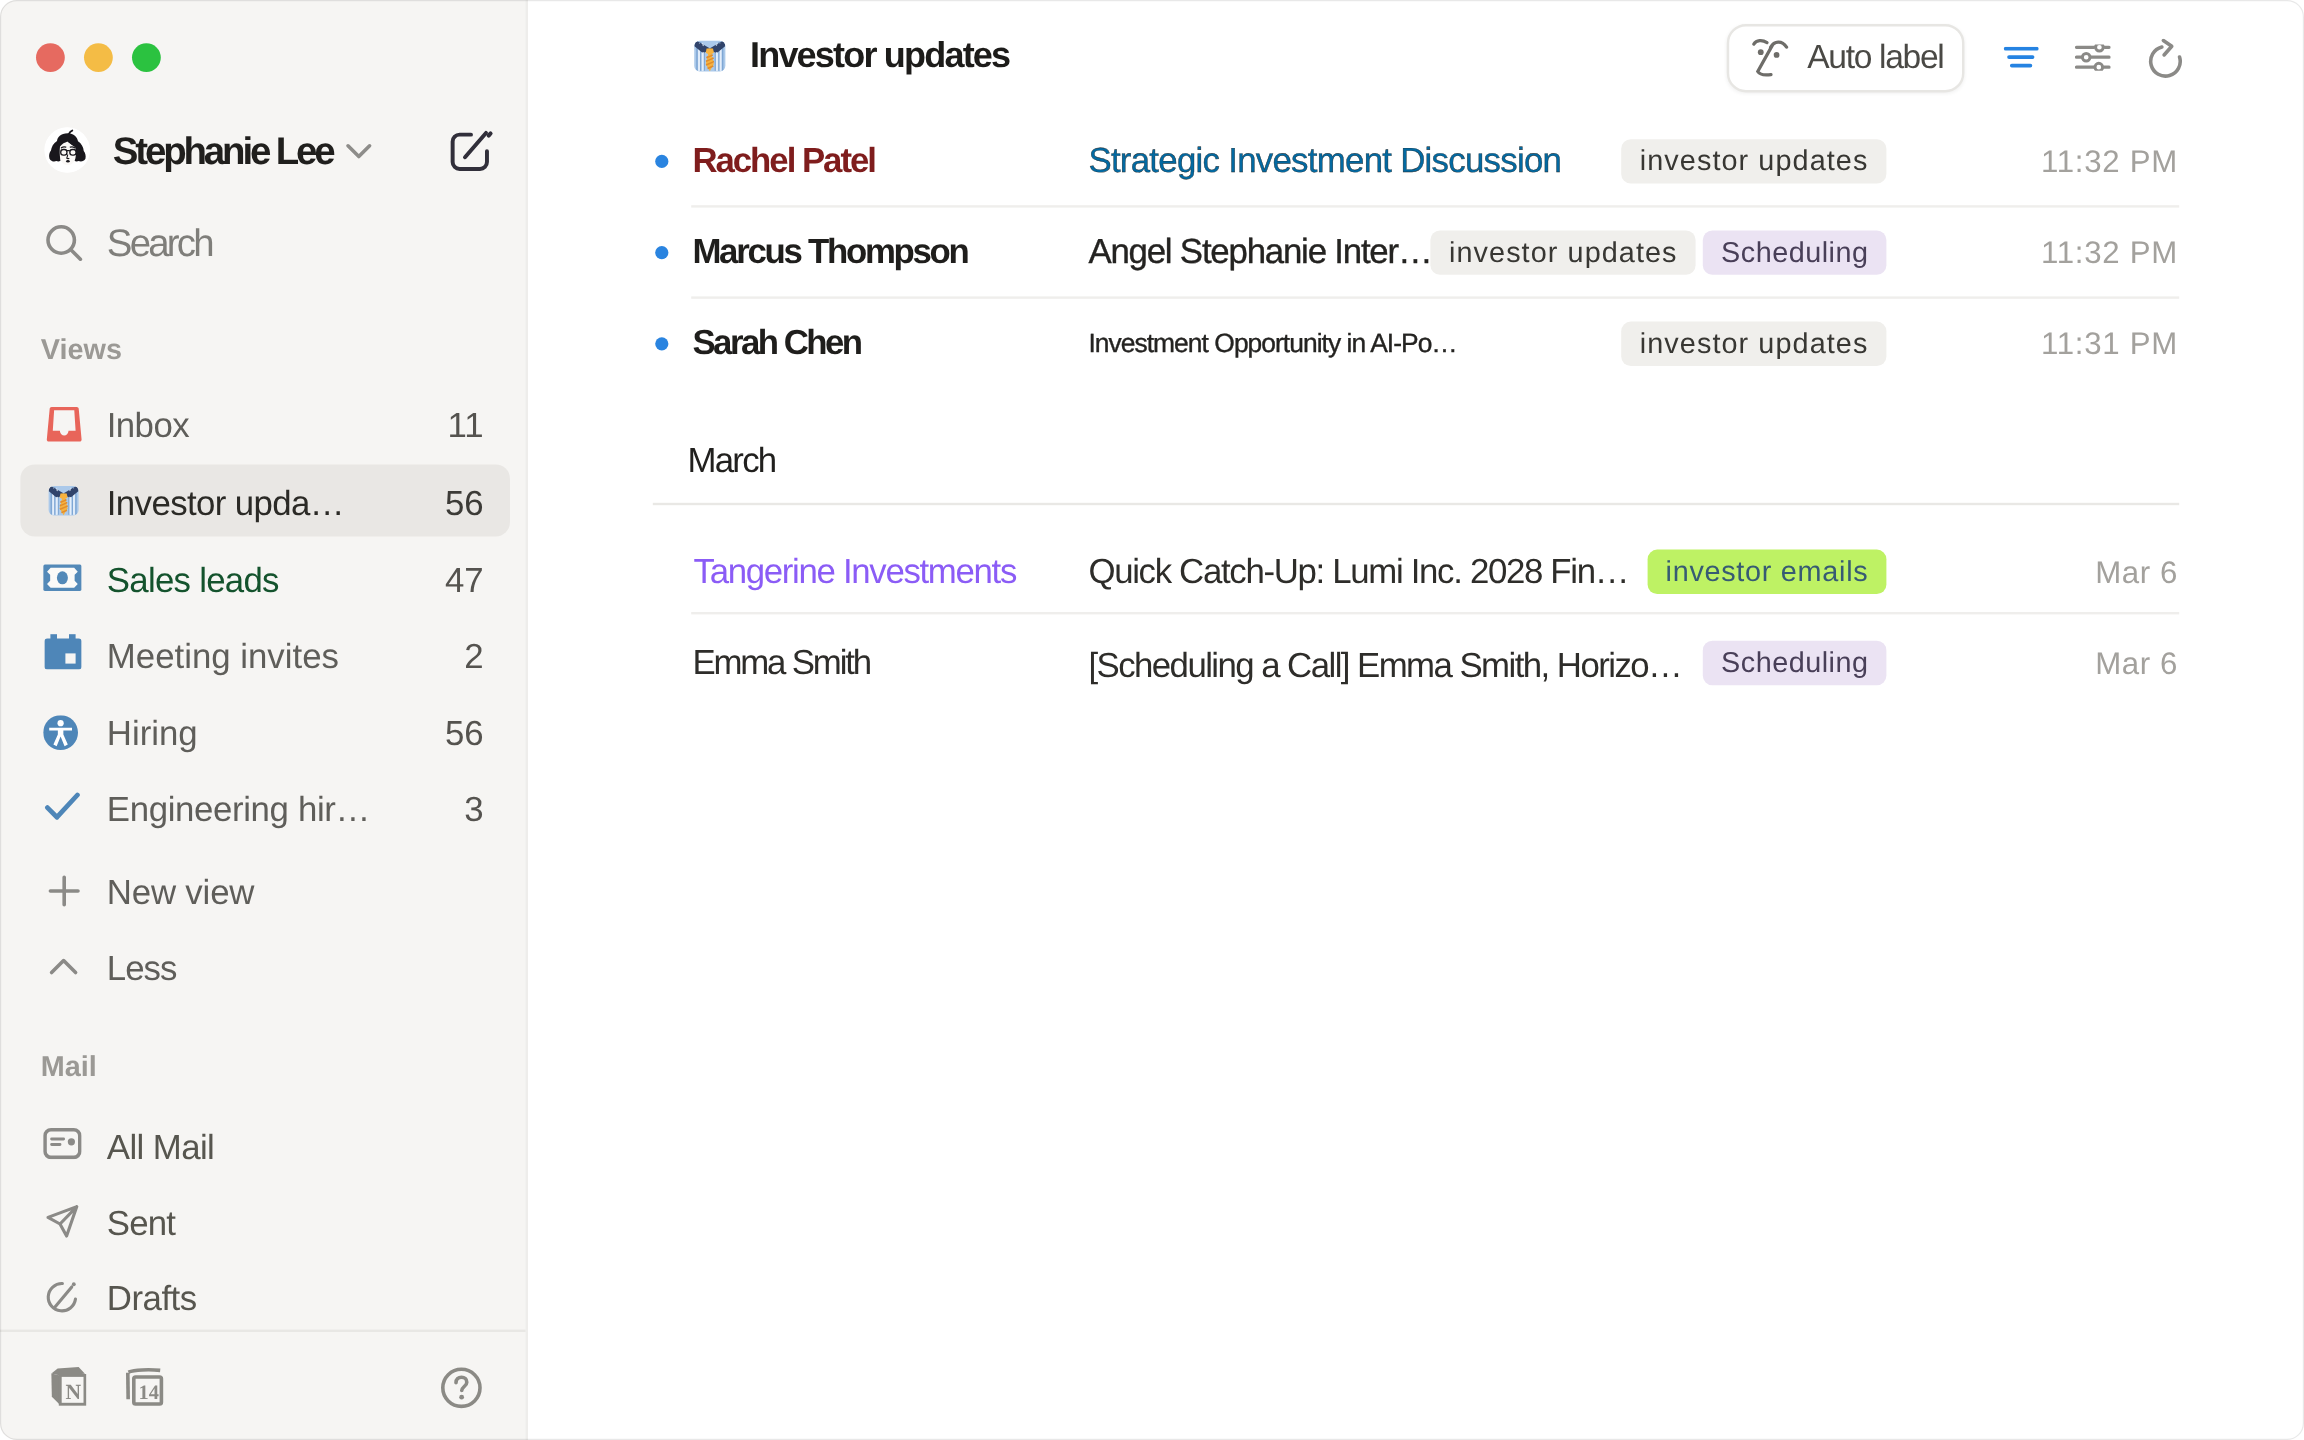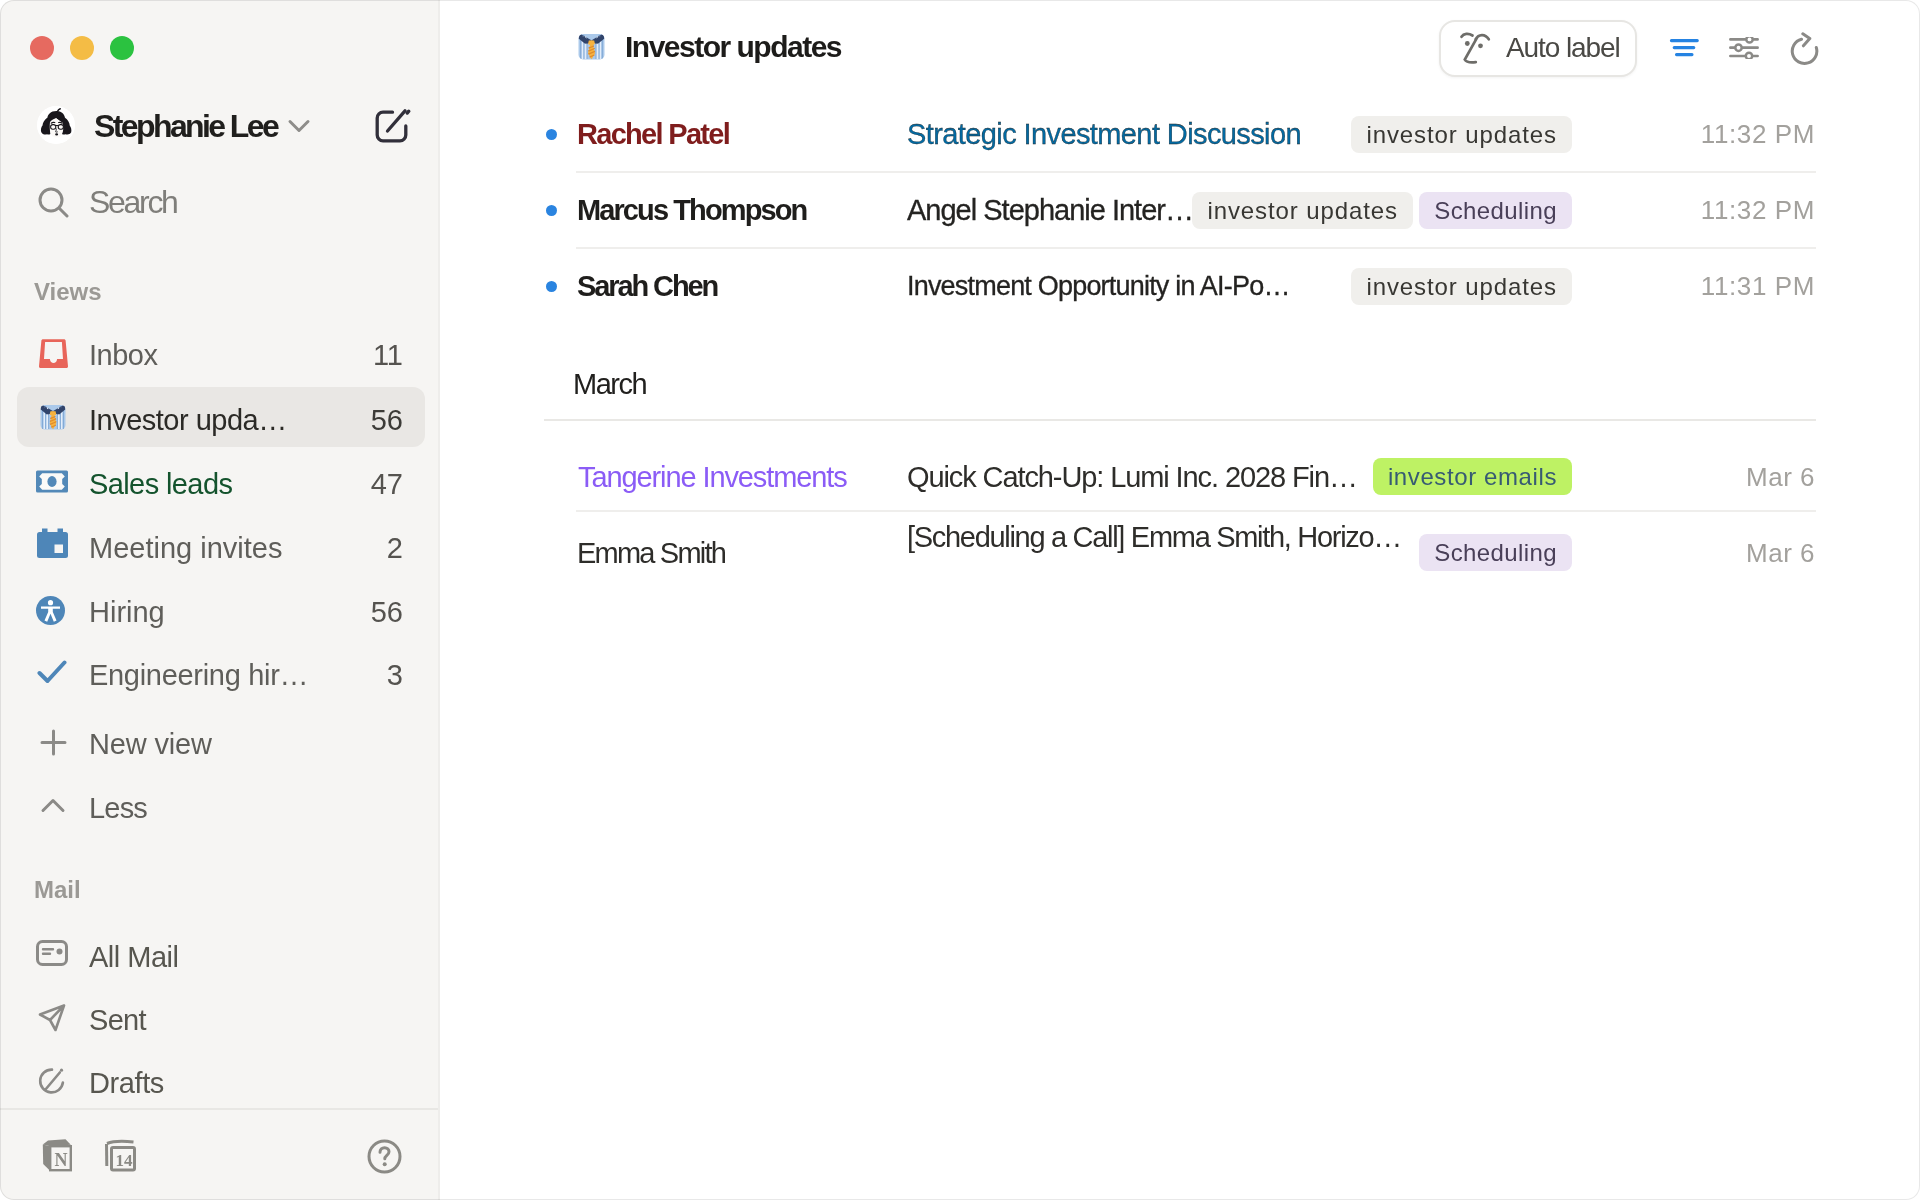--- a/index.html
+++ b/index.html
@@ -289,30 +289,30 @@
 
     <div class="abs" style="left:546px;top:204.5px;width:11px;height:11px;border-radius:50%;background:#2a84e0;"></div>
     <div class="abs lbl" style="left:577px;top:195px;height:30px;line-height:30px;font-size:29px;font-weight:700;color:#1f1e1c;letter-spacing:-1.9px;">Marcus Thompson</div>
     <div class="abs lbl" style="left:907px;top:195px;height:30px;line-height:30px;font-size:29px;color:#242321;letter-spacing:-1.0px;-webkit-text-stroke:0.3px #242321;">Angel Stephanie Inter…</div>
     <div class="abs lbl tag" style="right:507px;top:191.5px;height:37px;line-height:37px;font-size:24px;padding:0 15px;border-radius:8px;background:#f0efec;color:#383733;letter-spacing:0.9px;">investor updates</div>
     <div class="abs lbl tag" style="right:348px;top:191.5px;height:37px;line-height:37px;font-size:24px;padding:0 15px;border-radius:8px;background:#ebe3f3;color:#493f58;letter-spacing:0.4px;">Scheduling</div>
     <div class="abs lbl" style="right:105px;top:197px;height:26px;line-height:26px;font-size:26px;color:#a3a19d;letter-spacing:0.6px;">11:32 PM</div>
 
     <div class="abs" style="left:546px;top:280.5px;width:11px;height:11px;border-radius:50%;background:#2a84e0;"></div>
     <div class="abs lbl" style="left:577px;top:271px;height:30px;line-height:30px;font-size:29px;font-weight:700;color:#1f1e1c;letter-spacing:-2.1px;">Sarah Chen</div>
-    <div class="abs lbl" style="left:907px;top:271px;height:30px;line-height:30px;font-size:27px;color:#242321;letter-spacing:-0.8px;-webkit-text-stroke:0.3px #242321;">Investment Opportunity in AI-Po…</div>
+    <div class="abs lbl" style="left:907px;top:271px;height:30px;line-height:30px;font-size:22px;color:#242321;letter-spacing:-0.8px;-webkit-text-stroke:0.3px #242321;">Investment Opportunity in AI-Po…</div>
     <div class="abs lbl tag" style="right:348px;top:267.5px;height:37px;line-height:37px;font-size:24px;padding:0 15px;border-radius:8px;background:#f0efec;color:#383733;letter-spacing:0.9px;">investor updates</div>
     <div class="abs lbl" style="right:105px;top:273px;height:26px;line-height:26px;font-size:26px;color:#a3a19d;letter-spacing:0.6px;">11:31 PM</div>
 
     <div class="abs lbl" style="left:573px;top:369px;height:30px;line-height:30px;font-size:29px;color:#21201e;letter-spacing:-1.5px;">March</div>
 
     <div class="abs lbl" style="left:578px;top:462px;height:30px;line-height:30px;font-size:29px;color:#8b5cf6;letter-spacing:-1.1px;">Tangerine Investments</div>
     <div class="abs lbl" style="left:907px;top:462px;height:30px;line-height:30px;font-size:29px;color:#2e2d2a;letter-spacing:-1.1px;">Quick Catch-Up: Lumi Inc. 2028 Fin…</div>
     <div class="abs lbl tag" style="right:348px;top:458px;height:37px;line-height:37px;font-size:24px;padding:0 15px;border-radius:8px;background:#bef264;color:#375b73;letter-spacing:0.6px;">investor emails</div>
     <div class="abs lbl" style="right:105px;top:464px;height:26px;line-height:26px;font-size:26px;color:#a3a19d;letter-spacing:0.5px;">Mar 6</div>
 
     <div class="abs lbl" style="left:577px;top:538px;height:30px;line-height:30px;font-size:29px;color:#2e2d2a;letter-spacing:-1.8px;">Emma Smith</div>
-    <div class="abs lbl" style="left:907px;top:522px;height:30px;line-height:30px;font-size:29px;color:#2e2d2a;letter-spacing:-1.3px;">[Scheduling a Call] Emma Smith, Horizo…</div>
+    <div class="abs lbl" style="left:907px;top:540px;height:30px;line-height:30px;font-size:29px;color:#2e2d2a;letter-spacing:-1.3px;">[Scheduling a Call] Emma Smith, Horizo…</div>
     <div class="abs lbl tag" style="right:348px;top:534px;height:37px;line-height:37px;font-size:24px;padding:0 15px;border-radius:8px;background:#ebe3f3;color:#493f58;letter-spacing:0.4px;">Scheduling</div>
     <div class="abs lbl" style="right:105px;top:540px;height:26px;line-height:26px;font-size:26px;color:#a3a19d;letter-spacing:0.5px;">Mar 6</div>
   </div>
 </div>
 <div style="position:absolute;left:0;top:0;width:1920px;height:1200px;border-radius:14px;box-shadow:inset 0 0 0 1px rgba(0,0,0,0.09);z-index:50;pointer-events:none;"></div>
 
 </body></html>

